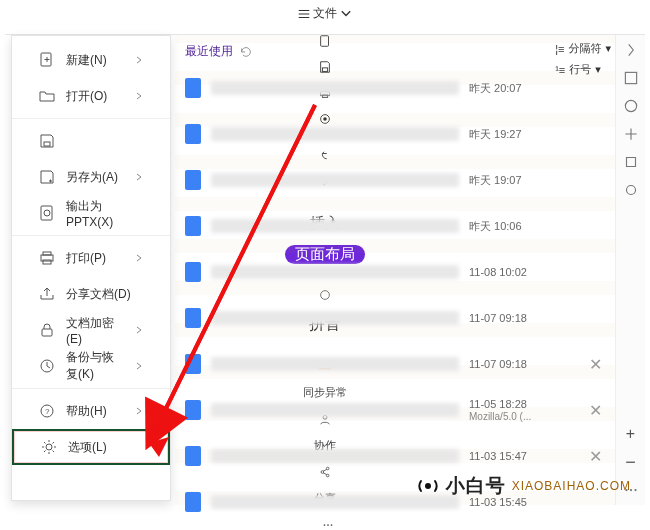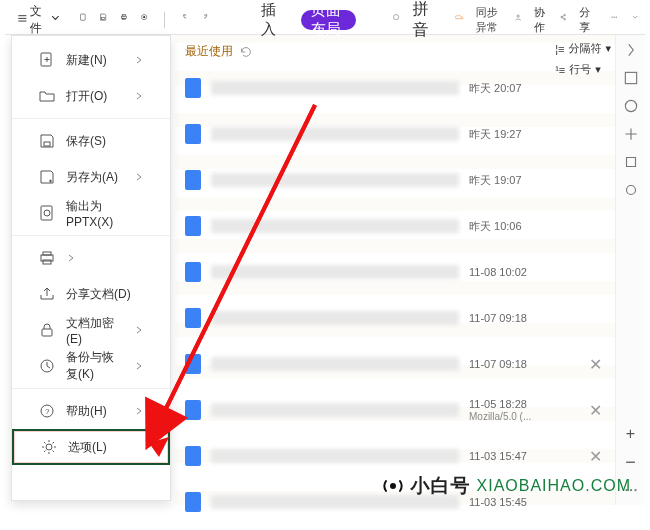--- a/index.html
+++ b/index.html
@@ -1,19 +1,19 @@
 <!DOCTYPE html>
 <html><head>
   <meta charset="utf-8">
   <style>
     * { margin: 0; padding: 0; box-sizing: border-box; }
     body { width: 650px; height: 530px; font-family: "Microsoft YaHei", sans-serif; background: #fff; overflow: hidden; position: relative; }
     .canvas { width: 640px; height: 500px; position: relative; background:#fff; margin:5px auto 0; }
     
-    .topbar { height: 30px; display:flex; align-items:center; padding:0 6px; gap:12px; border-bottom:1px solid #e5e5e5; font-size:12px; color:#333; }
+    .topbar { height: 30px; display:flex; align-items:center; padding:0 6px; gap:12px; border-bottom:1px solid #e5e5e5; font-size:12px; color:#333;flex-direction:column; }
     .t-btn { display:flex; align-items:center; gap:2px; height:22px; padding:0 6px; border-radius:3px; cursor:pointer; }
     .tab { height:20px; padding:0 10px; border-radius:10px; font-size:15px; display:flex; align-items:center; }
     .tab.active { background:#6d28d9; color:#fff; }
     .spacer { flex:1; }
     .ticon { width:14px; height:14px; display:inline-block; }
     
     .rightbar { position:absolute; right:0; top:30px; bottom:0; width:30px; border-left:1px solid #eee; background:#fbfbfb; display:flex; flex-direction:column; align-items:center; padding:6px 0; gap:10px; }
     .rightbar .rb { width:18px; height:18px; color:#666; display:flex; align-items:center; justify-content:center; }
     .rightbar .spacer-v { flex:1; }
     
@@ -22,32 +22,32 @@
     
     .menu { position:absolute; left:6px; top:30px; width:160px; bottom:4px; background:#fff; border:1px solid #e3e3e3; box-shadow:0 4px 10px rgba(0,0,0,.12); z-index:10; padding:6px 0; overflow:hidden; }
     .menu-item { height:36px; display:flex; align-items:center; padding:0 26px; gap:10px; font-size:12px; color:#333; cursor:pointer; }
     .menu-item .micon { width:18px; height:18px; color:#555; flex-shrink:0; }
     .menu-item .label { flex:1; }
     .menu-item .chev { width:10px; height:10px; color:#888; }
     .menu-sep { height:1px; background:#eee; margin:4px 0; }
     .highlight { border:2px solid #14532d; box-shadow:0 0 0 1px rgba(225,17,17,.2) inset; }
     
     .content { position:absolute; left:172px; top:34px; right:34px; bottom:4px; z-index:2; }
-    .content-header { font-size:12px; color:#a16207; display:flex; align-items:center; gap:6px; margin:4px 0 8px 8px; }
+    .content-header { font-size:12px; color:#4c1d95; display:flex; align-items:center; gap:6px; margin:4px 0 8px 8px; }
     .file-list { display:flex; flex-direction:column; gap:6px; }
     .file-row { height:40px; display:flex; align-items:center; gap:10px; padding:0 8px; }
     .file-icon { width:16px; height:20px; background:#3b82f6; border-radius:2px; position:relative; flex-shrink:0; }
     .file-name { flex:1; height:14px; background:#e8e8e8; border-radius:2px; filter:blur(2px); }
     .file-time { font-size:11px; color:#666; white-space:nowrap; width:110px; }
     .file-x { width:14px; color:#999; }
     
     .arrow-wrap { position:absolute; left:130px; top:40px; width:300px; height:420px; z-index:15; pointer-events:none; }
     
     .wm { position:absolute; right:14px; bottom:6px; display:flex; align-items:center; gap:6px; color:#222; font-size:19px; font-weight:600; letter-spacing:1px; z-index:30; }
-    .wm-sm { font-size:16px; font-weight:400; color:#15803d; letter-spacing:1px; }
+    .wm-sm { font-size:12px; font-weight:400; color:#a16207; letter-spacing:1px; }
     .wm-logo { width:24px; height:24px; }
     
     .bgwm { position:absolute; inset:30px 30px 0 170px; opacity:.07; z-index:1; pointer-events:none; background:repeating-linear-gradient(0deg, rgba(200,140,60,.5) 0 14px, transparent 14px 42px); }
 
     svg { display:block; }
   </style>
 </head>
 <body>
 
 <div class="canvas">
@@ -314,21 +314,20 @@
         </span>
     </div>
     <div class="menu-sep"></div>
     <div class="menu-item">
       <span class="micon">
           <svg viewBox="0 0 18 18">
             <path d="M3 3h10l2 2v10H3z" fill="none" stroke="#555"></path>
             <rect x="6" y="10" width="6" height="4" fill="none" stroke="#555"></rect>
           </svg>
         </span>
-      <span class="label">保存(S)</span>
     </div>
     <div class="menu-item">
       <span class="micon">
           <svg viewBox="0 0 18 18">
             <path d="M3 3h10l2 2v10H3z" fill="none" stroke="#555"></path>
             <path d="M11 13l3 0m-1.5-1.5v3" stroke="#555"></path>
           </svg>
         </span>
       <span class="label">另存为(A)</span>
       <span class="chev">
@@ -348,20 +347,21 @@
     </div>
     <div class="menu-sep"></div>
     <div class="menu-item">
       <span class="micon">
           <svg viewBox="0 0 18 18">
             <rect x="3" y="6" width="12" height="6" fill="none" stroke="#555"></rect>
             <rect x="5" y="3" width="8" height="3" fill="none" stroke="#555"></rect>
             <rect x="5" y="11" width="8" height="4" fill="none" stroke="#555"></rect>
           </svg>
         </span>
+      <span class="label">打印(P)</span>
       <span class="chev">
           <svg viewBox="0 0 10 10">
             <path d="M3 2l4 3-4 3" fill="none" stroke="#888"></path>
           </svg>
         </span>
     </div>
     <div class="menu-item">
       <span class="micon">
           <svg viewBox="0 0 18 18">
             <path d="M3 10v4h12v-4M9 3v8m0-8l-3 3m3-3l3 3" fill="none" stroke="#555"></path>

